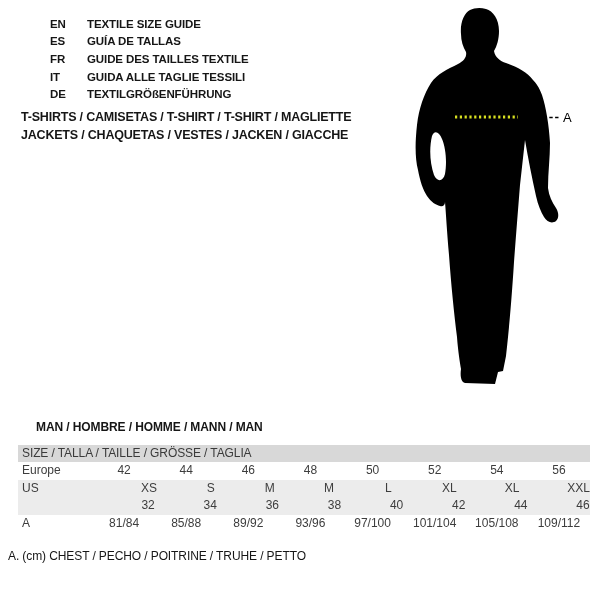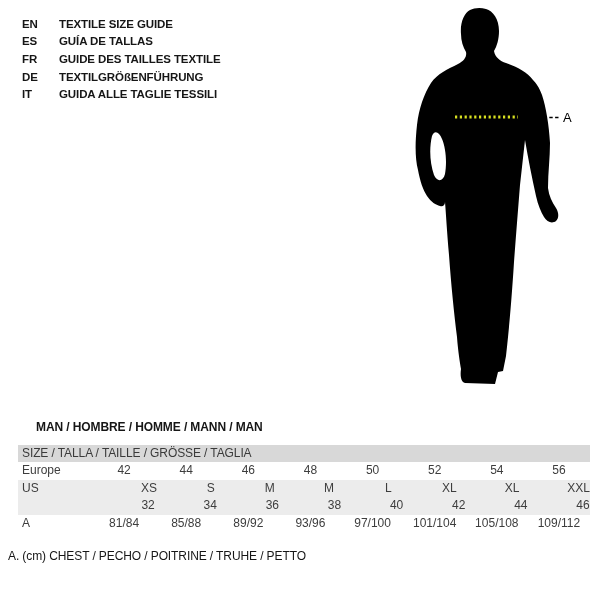--- a/index.html
+++ b/index.html
@@ -12,21 +12,21 @@
     --pointer:#000000;
   }
   *{margin:0;padding:0;box-sizing:border-box;}
   html,body{background:#ffffff;}
   .page{
     position:relative;width:600px;height:600px;background:#ffffff;overflow:hidden;
     font-family:"Liberation Sans", sans-serif;color:var(--ink);
   }
   
   .lang-list{position:absolute;left:22px;top:15px;}
-  .lang-row{display:flex;height:17.6px;align-items:center;font-size:11.5px;font-weight:700;letter-spacing:-0.1px;}
+  .lang-row{display:flex;height:17.6px;align-items:center;font-size:11.5px;font-weight:700;letter-spacing:-0.1px;margin-left:28px;}
   .lang-code{width:37px;}
   
   .categories{position:absolute;left:21px;top:109px;font-size:12.5px;font-weight:700;line-height:17.5px;letter-spacing:-0.2px;}
   
   .figure{position:absolute;left:400px;top:0;width:180px;height:392px;}
   .figure svg{display:block;width:100%;height:100%;}
   [data-name="man-silhouette"]{fill:var(--silhouette);}
   [data-name="chest-measure-line"]{stroke:var(--measure-line);}
   [data-name="measure-pointer-line"]{stroke:var(--pointer);}
   [data-name="measure-label"]{font-family:"Liberation Sans",sans-serif;font-size:13px;fill:#000;}
@@ -54,29 +54,33 @@
       </div>
       <div class="lang-row" data-name="language-row">
         <span class="lang-code" data-name="language-code">ES</span>
         <span class="lang-label" data-name="language-label">GUÍA DE TALLAS</span>
       </div>
       <div class="lang-row" data-name="language-row">
         <span class="lang-code" data-name="language-code">FR</span>
         <span class="lang-label" data-name="language-label">GUIDE DES TAILLES TEXTILE</span>
       </div>
       <div class="lang-row" data-name="language-row">
+        <span class="lang-code" data-name="language-code">IT</span>
+        <span class="lang-label" data-name="language-label">GUIDA ALLE TAGLIE TESSILI</span>
+      </div>
+      <div class="lang-row" data-name="language-row">
         <span class="lang-code" data-name="language-code">DE</span>
         <span class="lang-label" data-name="language-label">TEXTILGRÖßENFÜHRUNG</span>
       </div>
-      <div class="lang-row" data-name="language-row">
-        <span class="lang-code" data-name="language-code">IT</span>
-        <span class="lang-label" data-name="language-label">GUIDA ALLE TAGLIE TESSILI</span>
-      </div>
     </div>
 
+  <div class="categories" data-name="category-lines">
+    <div data-name="category-line-tshirts">T-SHIRTS / CAMISETAS / T-SHIRT / T-SHIRT / MAGLIETTE</div>
+    <div data-name="category-line-jackets">JACKETS / CHAQUETAS / VESTES / JACKEN / GIACCHE</div>
+  </div>
 
   <div class="figure" data-name="figure">
     <svg viewBox="0 0 180 392" xmlns="http://www.w3.org/2000/svg">
       <path data-name="man-silhouette" fill-rule="evenodd" d="
         M 70,10
         C 64,13 60,23 61,34
         C 61,41 63,47 66,52
         C 67,57 64,61 58,64
         C 48,69 37,74 31,83
         C 24,94 19,108 17,125

